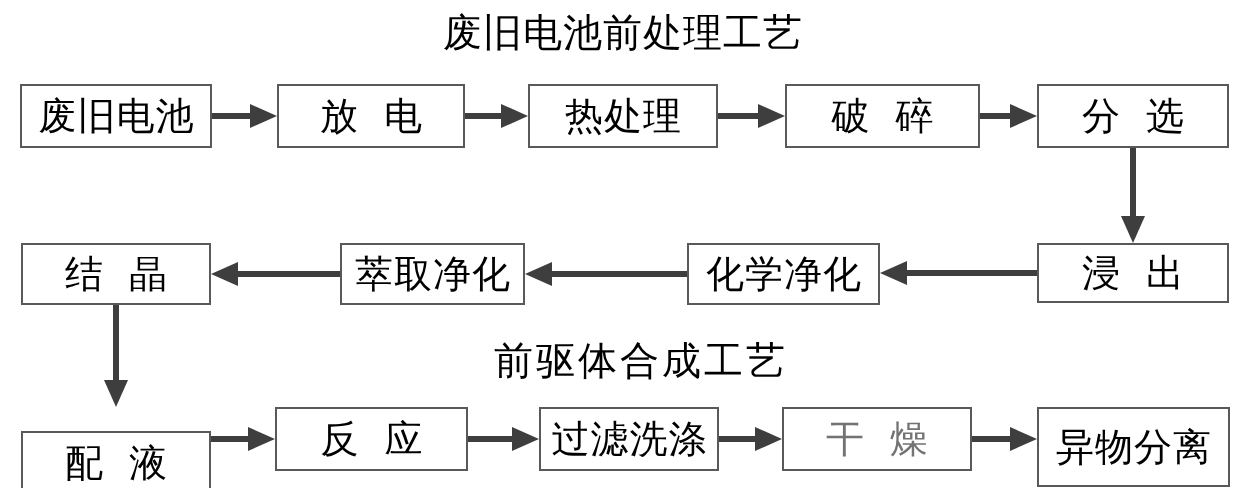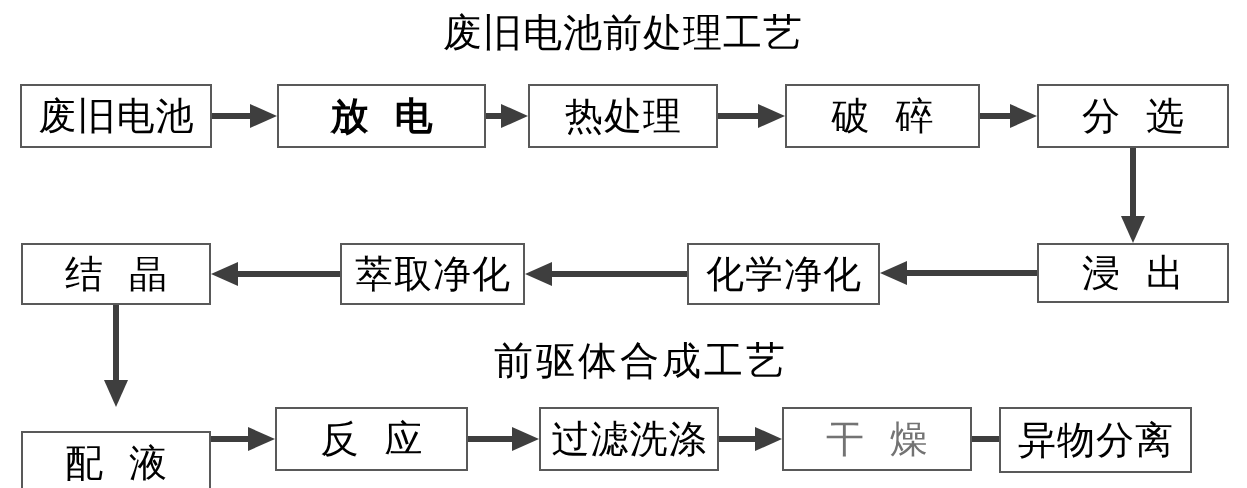--- a/index.html
+++ b/index.html
@@ -113,21 +113,21 @@
       <g>
         <line x1="972" y1="439" x2="1013" y2="439" stroke="#3e3e3e" stroke-width="6"></line>
         <polygon points="1037,439 1010,427 1010,451" fill="#3e3e3e"></polygon>
       </g>
     </svg>
 
   <div id="boxes">
       <div class="process-box" style="left: 20px; top: 84px; width: 192px; height: 64px; border-color: rgb(89, 89, 89); background: rgb(255, 255, 255); color: rgb(0, 0, 0);">
         <span class="label-n">废旧电池</span>
       </div>
-      <div class="process-box" style="left: 277px; top: 84px; width: 209px; height: 64px; border-color: rgb(89, 89, 89); background: rgb(255, 255, 255); color: rgb(0, 0, 0); font-weight: bold;">
+      <div class="process-box" style="left: 277px; top: 84px; width: 188px; height: 64px; border-color: rgb(89, 89, 89); background: rgb(255, 255, 255); color: rgb(0, 0, 0);">
         <span class="label-2">放电</span>
       </div>
       <div class="process-box" style="left: 528px; top: 84px; width: 190px; height: 64px; border-color: rgb(89, 89, 89); background: rgb(255, 255, 255); color: rgb(0, 0, 0);">
         <span class="label-n">热处理</span>
       </div>
       <div class="process-box" style="left: 785px; top: 84px; width: 195px; height: 64px; border-color: rgb(89, 89, 89); background: rgb(255, 255, 255); color: rgb(0, 0, 0);">
         <span class="label-2">破碎</span>
       </div>
       <div class="process-box" style="left: 1037px; top: 84px; width: 192px; height: 64px; border-color: rgb(89, 89, 89); background: rgb(255, 255, 255); color: rgb(0, 0, 0);">
         <span class="label-2">分选</span>
@@ -149,17 +149,17 @@
       </div>
       <div class="process-box" style="left: 275px; top: 407px; width: 193px; height: 64px; border-color: rgb(89, 89, 89); background: rgb(255, 255, 255); color: rgb(0, 0, 0);">
         <span class="label-2">反应</span>
       </div>
       <div class="process-box" style="left: 539px; top: 407px; width: 180px; height: 64px; border-color: rgb(89, 89, 89); background: rgb(255, 255, 255); color: rgb(0, 0, 0);">
         <span class="label-n">过滤洗涤</span>
       </div>
       <div class="process-box" style="left: 782px; top: 407px; width: 190px; height: 64px; border-color: rgb(89, 89, 89); background: rgb(255, 255, 255); color: #737373;">
         <span class="label-2">干燥</span>
       </div>
-      <div class="process-box" style="left: 999px; top: 407px; width: 193px; height: 66px; border-color: rgb(89, 89, 89); background: rgb(255, 255, 255); color: rgb(0, 0, 0);">
+      <div class="process-box" style="left: 1037px; top: 407px; width: 193px; height: 80px; border-color: rgb(89, 89, 89); background: rgb(255, 255, 255); color: rgb(0, 0, 0);">
         <span class="label-n">异物分离</span>
       </div>
     </div>
 </div>
 
 </body></html>

